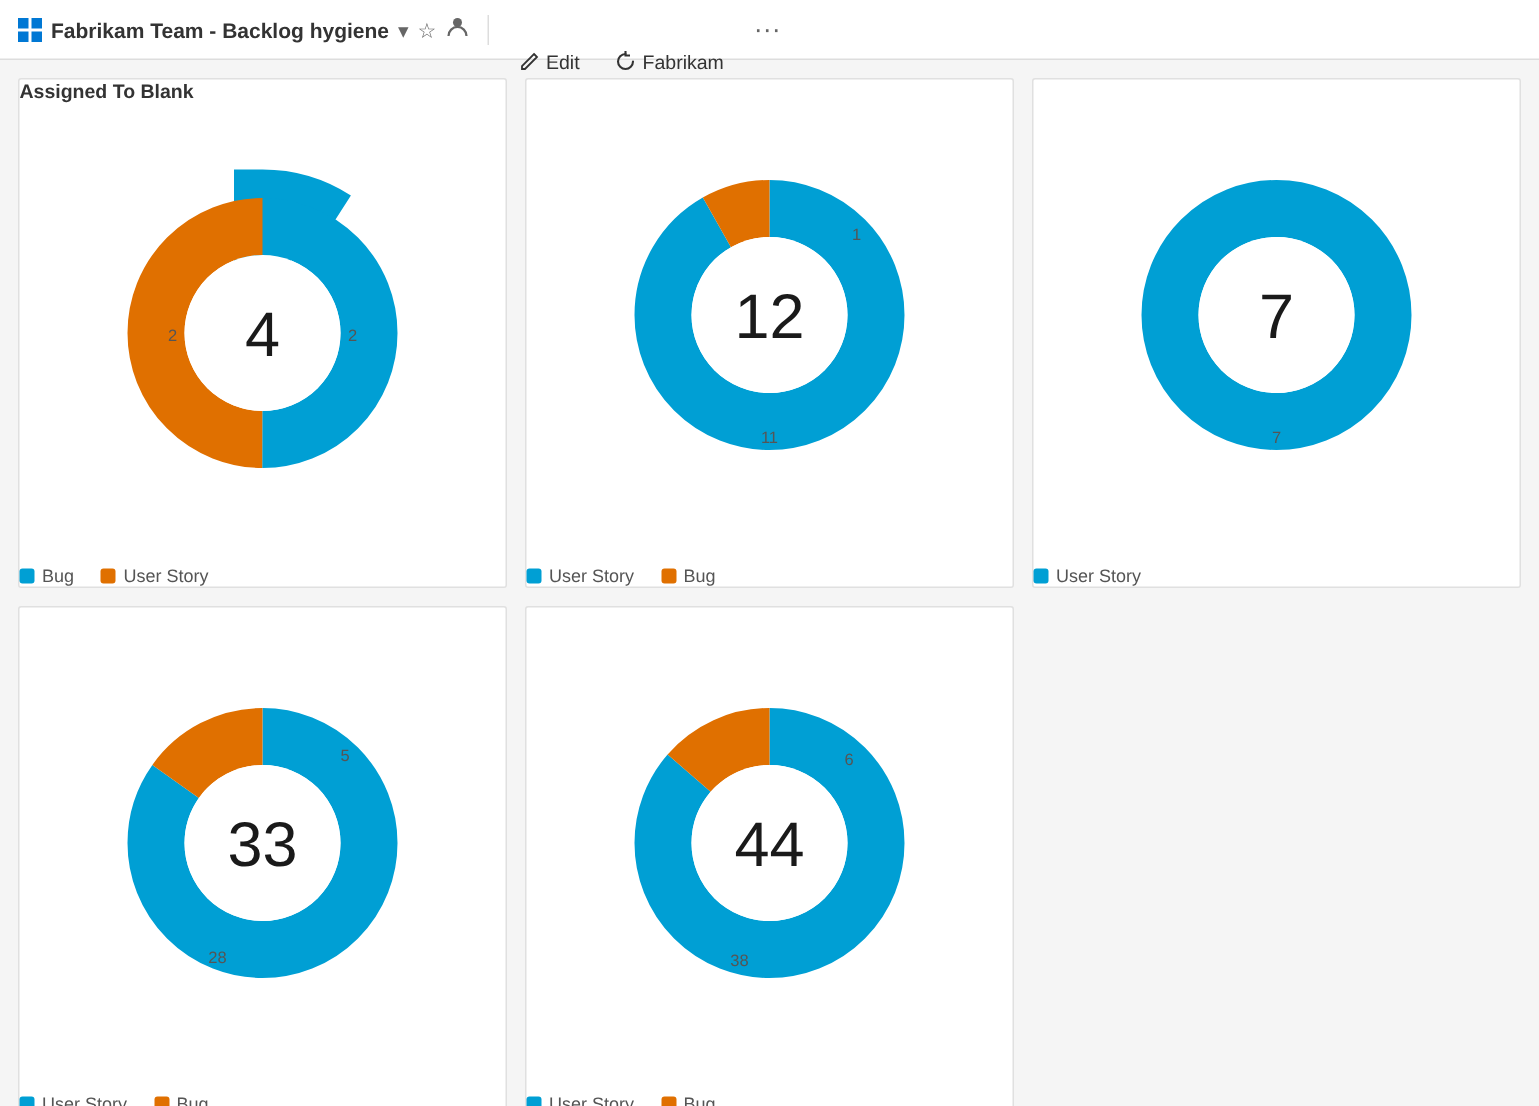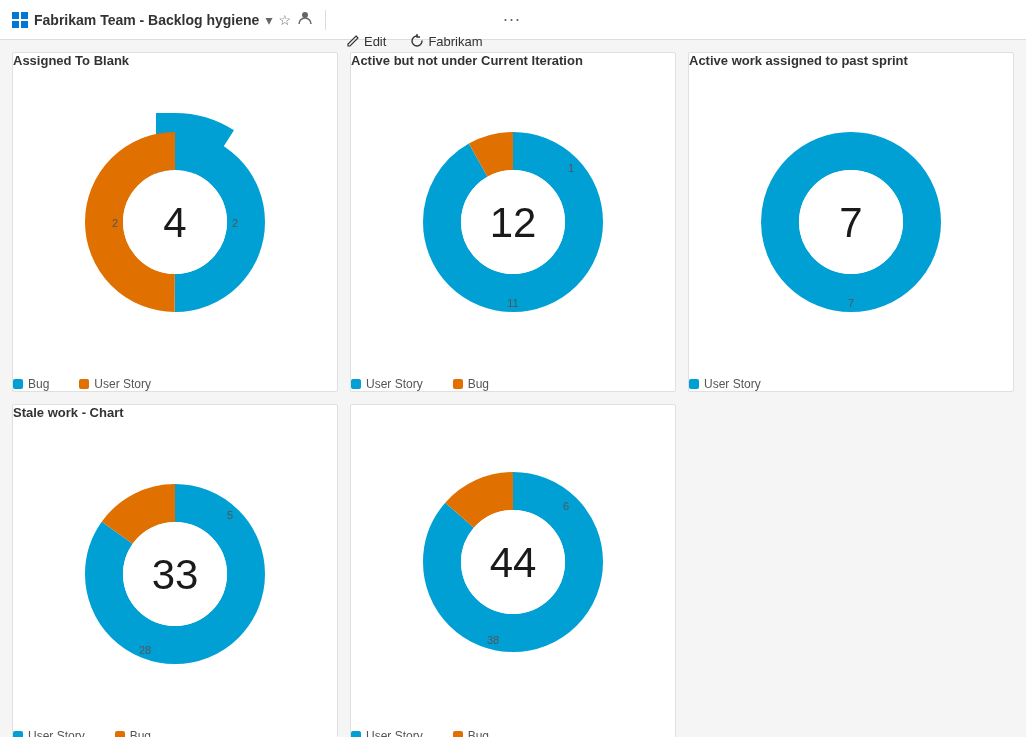--- a/index.html
+++ b/index.html
@@ -52,21 +52,21 @@
       display: flex;
       align-items: center;
       justify-content: center;
       position: relative;
     }
 
     .donut-svg { overflow: visible; }
 
     .legend {
       display: flex;
-      gap: 30px;
+      gap: 18px;
       align-items: center;
       margin-top: 10px;
       flex-wrap: wrap;
     }
     .legend-item {
       display: flex; align-items: center; gap: 5px;
       font-size: 12px; color: #555;
     }
     .legend-dot {
       width: 10px; height: 10px;
@@ -157,21 +157,20 @@
         <span>Bug</span>
       </div>
       <div class="legend-item">
         <div class="legend-dot" style="background:#e07000"></div>
         <span>User Story</span>
       </div>
     </div>
   </div>
 
   <div class="chart-card">
-    <div class="card-title">Active but not under Current Iteration</div>
     <div class="donut-container">
       <svg class="donut-svg" width="220" height="220" viewBox="0 0 220 220">
 
         <circle cx="110" cy="110" r="71" fill="none" stroke="#009fd4" stroke-width="38" stroke-dasharray="409 446" stroke-dashoffset="0" transform="rotate(-90 110 110)"></circle>
         <circle cx="110" cy="110" r="71" fill="none" stroke="#e07000" stroke-width="38" stroke-dasharray="37 446" stroke-dashoffset="-409" transform="rotate(-90 110 110)"></circle>
         <circle cx="110" cy="110" r="52" fill="#fff"></circle>
 
         <text x="110" y="195" class="segment-label" text-anchor="middle" font-size="11" fill="#555">11</text>
 
         <text x="168" y="60" class="segment-label" text-anchor="middle" font-size="11" fill="#555">1</text>
@@ -184,21 +183,20 @@
         <span>User Story</span>
       </div>
       <div class="legend-item">
         <div class="legend-dot" style="background:#e07000"></div>
         <span>Bug</span>
       </div>
     </div>
   </div>
 
   <div class="chart-card">
-    <div class="card-title">Active work assigned to past sprint</div>
     <div class="donut-container">
       <svg class="donut-svg" width="220" height="220" viewBox="0 0 220 220">
 
         <circle cx="110" cy="110" r="71" fill="none" stroke="#009fd4" stroke-width="38" stroke-dasharray="446 0" stroke-dashoffset="0" transform="rotate(-90 110 110)"></circle>
         <circle cx="110" cy="110" r="52" fill="#fff"></circle>
 
         <text x="110" y="195" class="segment-label" text-anchor="middle" font-size="11" fill="#555">7</text>
         <text x="110" y="125" text-anchor="middle" font-size="42" font-weight="300" fill="#1a1a1a">7</text>
       </svg>
     </div>
@@ -208,21 +206,20 @@
         <span>User Story</span>
       </div>
     </div>
   </div>
 
 </div>
 
 <div class="bottom-row">
 
   <div class="chart-card">
-    <div class="card-title">Stale work - Chart</div>
     <div class="donut-container">
       <svg class="donut-svg" width="220" height="220" viewBox="0 0 220 220">
 
         <circle cx="110" cy="110" r="71" fill="none" stroke="#009fd4" stroke-width="38" stroke-dasharray="378 446" stroke-dashoffset="0" transform="rotate(-90 110 110)"></circle>
 
         <circle cx="110" cy="110" r="71" fill="none" stroke="#e07000" stroke-width="38" stroke-dasharray="68 446" stroke-dashoffset="-378" transform="rotate(-90 110 110)"></circle>
         <circle cx="110" cy="110" r="52" fill="#fff"></circle>
 
         <text x="80" y="190" class="segment-label" text-anchor="middle" font-size="11" fill="#555">28</text>
 

